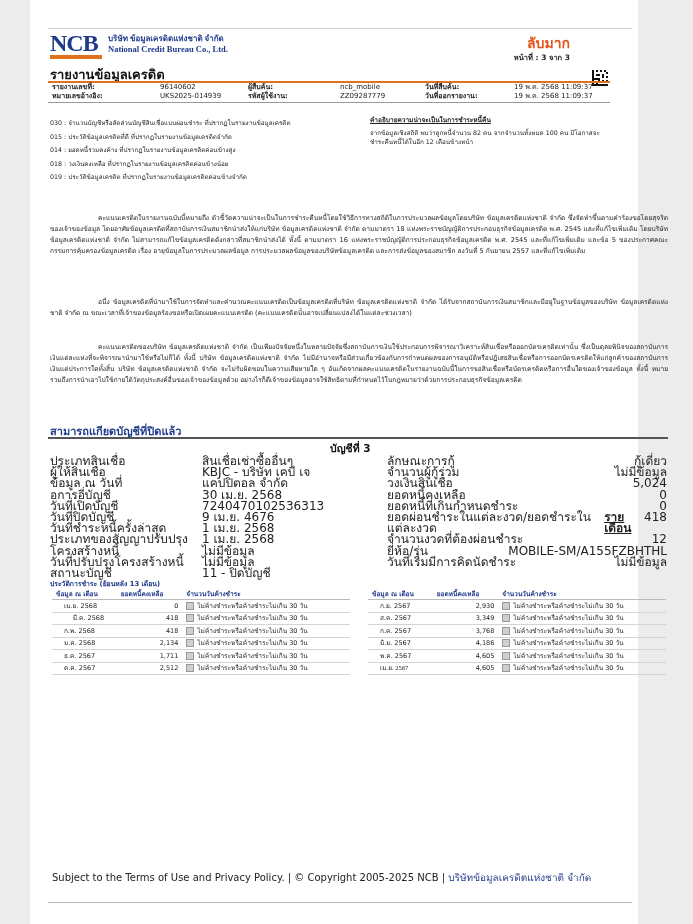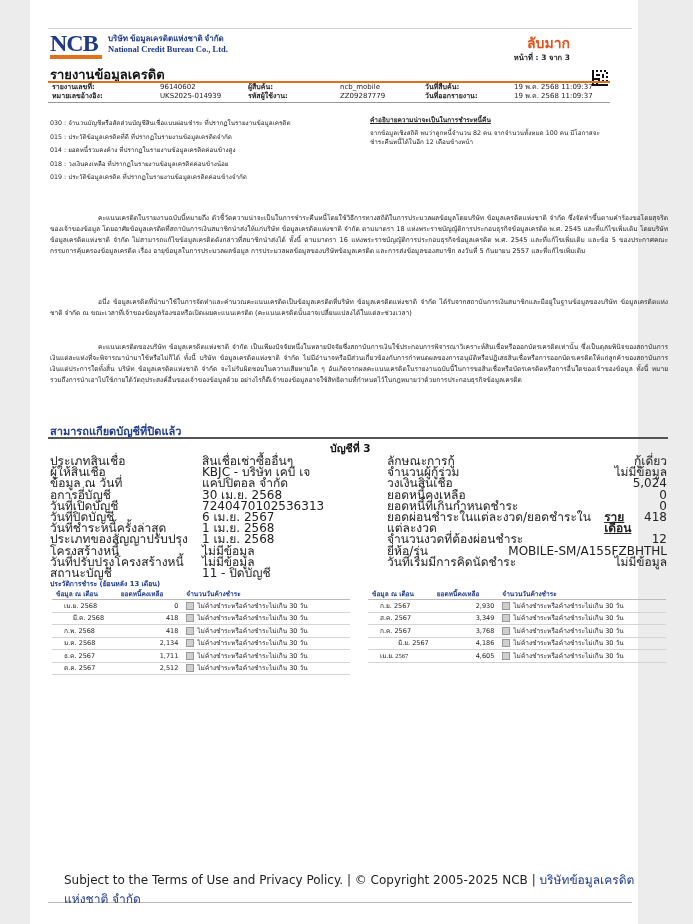--- a/index.html
+++ b/index.html
@@ -27,21 +27,21 @@
   .sec2-rule{position:absolute;left:18px;width:620px;top:437px;border-top:2px solid #555;}
   .acct-title{position:absolute;left:300px;top:440px;font-size:10.5px;font-weight:bold;color:#111;}
   .kv{position:absolute;font-size:12px;line-height:11.2px;color:#222;}
   .kv .row{display:flex;}
   .ph-title{position:absolute;left:20px;top:578px;font-size:6.8px;font-weight:bold;color:#1f3a8a;}
   table.ph{position:absolute;border-collapse:collapse;font-size:6.5px;color:#222;}
   table.ph th{color:#1f3a8a;font-weight:bold;text-align:left;padding:0 4px;height:10px;border-bottom:1px solid #bbb;}
   table.ph td{height:11.5px;border-bottom:1px solid #d4d4d4;padding:0 4px;white-space:nowrap;}
   .chk{display:inline-block;width:6px;height:6px;background:#cfcfcf;border:1px solid #999;vertical-align:middle;margin-right:3px;}
   .footer-rule{position:absolute;left:18px;right:6px;top:902px;border-top:1px solid #bbb;}
-  .footer{position:absolute;left:22px;top:870px;font-size:12px;color:#222;margin-left:12px;}
+  .footer{position:absolute;left:22px;top:870px;font-size:10px;color:#222;}
   .footer .th{color:#1f3a8a;}
 </style>
 </head>
 <body>
 
 <div class="page">
   <div class="topline"></div>
 
   <div class="logo">
     <div class="ncb">NCB</div>
@@ -130,21 +130,21 @@
     <div>วันที่ชำระหนี้ครั้งล่าสุด</div>
     <div>ประเภทของสัญญาปรับปรุงโครงสร้างหนี้</div>
     <div>วันที่ปรับปรุงโครงสร้างหนี้</div>
     <div>สถานะบัญชี</div>
   </div>
   <div class="kv" style="left:172px;top:456px;width:160px;">
     <div>สินเชื่อเช่าซื้ออื่นๆ</div>
     <div>KBJC - บริษัท เคบี เจ แคปปิตอล จำกัด</div>
     <div>30 เม.ย. 2568</div>
     <div>7240470102536313</div>
-    <div>6 เม.ย. 2567</div>
+    <div>9 เม.ย. 4676</div>
     <div>1 เม.ย. 2568</div>
     <div>1 เม.ย. 2568</div>
     <div>ไม่มีข้อมูล</div>
     <div>ไม่มีข้อมูล</div>
     <div>11 - ปิดบัญชี</div>
   </div>
   <div class="kv" style="left:357px;top:456px;width:280px;">
     <div class="row">
         <span>ลักษณะการกู้</span>
         <span style="margin-left:auto;">กู้เดี่ยว</span>
@@ -241,22 +241,27 @@
           <td style="padding-left:12px;">ส.ค. 2567</td>
           <td style="text-align:right;">3,349</td>
           <td><span class="chk"></span><span>ไม่ค้างชำระหรือค้างชำระไม่เกิน 30 วัน</span></td>
         </tr>
         <tr>
           <td style="padding-left:12px;">ก.ค. 2567</td>
           <td style="text-align:right;">3,768</td>
           <td><span class="chk"></span><span>ไม่ค้างชำระหรือค้างชำระไม่เกิน 30 วัน</span></td>
         </tr>
         <tr>
-          <td style="padding-left:12px;text-align:right;">มิ.ย. 2567</td>
+          <td style="padding-left:12px;">มิ.ย. 2567</td>
           <td style="text-align:right;">4,186</td>
+          <td><span class="chk"></span><span>ไม่ค้างชำระหรือค้างชำระไม่เกิน 30 วัน</span></td>
+        </tr>
+        <tr>
+          <td style="padding-left:12px;">พ.ค. 2567</td>
+          <td style="text-align:right;">4,605</td>
           <td><span class="chk"></span><span>ไม่ค้างชำระหรือค้างชำระไม่เกิน 30 วัน</span></td>
         </tr>
         <tr>
           <td style="padding-left:12px;font-family:Liberation Serif, serif;">เม.ย. 2567</td>
           <td style="text-align:right;">4,605</td>
           <td><span class="chk"></span><span>ไม่ค้างชำระหรือค้างชำระไม่เกิน 30 วัน</span></td>
         </tr>
       </tbody>
   </table>
 

